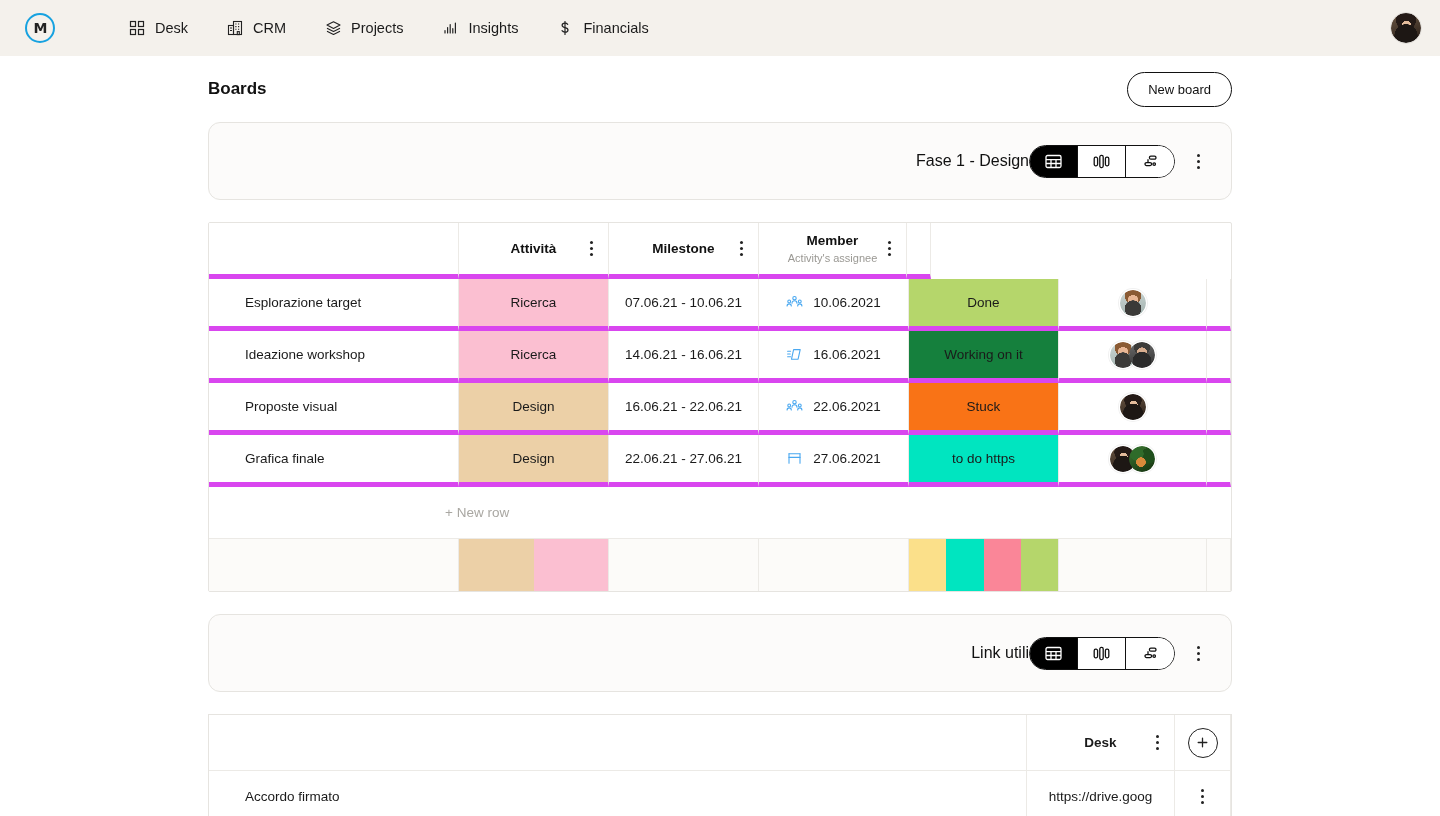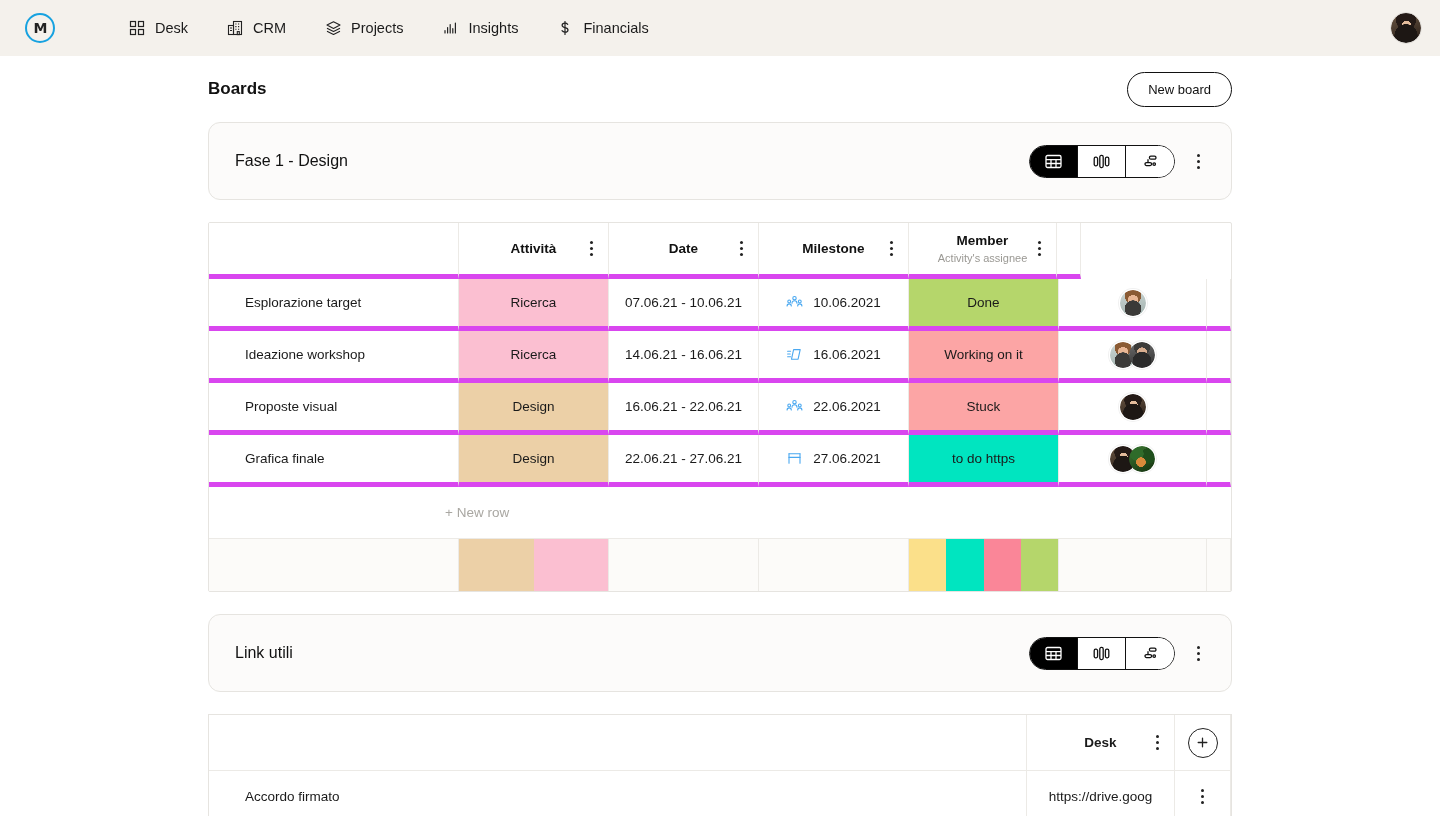--- a/index.html
+++ b/index.html
@@ -80,21 +80,21 @@
     padding:9px 20px; cursor:pointer;
     font-family:"Liberation Sans", sans-serif;
   }
 
   .board-card{
     margin:0 auto; width:1024px;
     background:#fcfbfa;
     border:1px solid #e6e4e0;
     border-radius:12px;
     height:78px;
-    display:flex; align-items:center; justify-content:space-between;
+    display:flex; align-items:center; justify-content:flex-end;
     padding:0 22px 0 26px;
   }
   .board-name{ font-size:16px; color:#111; }
   .board-actions{ display:flex; align-items:center; gap:12px; }
 
   .seg{
     display:flex; align-items:stretch;
     border:1px solid #111;
     border-radius:18px;
     overflow:hidden; height:33px; background:#fff;
@@ -330,30 +330,20 @@
         <div class="th-title">Attività</div>
         <div class="kebab th-kebab">
             <div class="kebab-v">
               <i></i>
               <i></i>
               <i></i>
             </div>
           </div>
       </div>
 
-      <div class="tcell c-date">
-        <div class="th-title">Date</div>
-        <div class="kebab th-kebab">
-            <div class="kebab-v">
-              <i></i>
-              <i></i>
-              <i></i>
-            </div>
-          </div>
-      </div>
 
       <div class="tcell c-mile">
         <div class="th-title">Milestone</div>
         <div class="kebab th-kebab">
             <div class="kebab-v">
               <i></i>
               <i></i>
               <i></i>
             </div>
           </div>
@@ -418,21 +408,21 @@
         <div class="tcell c-mile">
           <span class="mile-ico">
             <svg width="17" height="17" viewBox="0 0 17 17" stroke-width="1.1" stroke-linecap="round" stroke-linejoin="round">
               <path d="M7.6 3.6h6.6l-2.1 9.6H5.5z"></path>
               <path d="M1.6 5.2h3M1.6 8h2.6M1.6 10.8h3"></path>
             </svg>
           </span>
           <span>16.06.2021</span>
         </div>
         <div class="tcell c-stat">
-          <div class="pill-fill" style="background: #fca5a5;">Working on it</div>
+          <div class="pill-fill" style="background: #15803d;">Working on it</div>
         </div>
         <div class="tcell c-memb">
           <div class="avatars">
             <span class="cir">
                 <span class="av av-a"></span>
               </span>
             <span class="cir">
                 <span class="av av-b"></span>
               </span>
           </div>
@@ -453,21 +443,21 @@
                 <path d="M6 9.2c0-1.4 1.1-2.4 2.5-2.4S11 7.8 11 9.2"></path>
               <circle cx="3.2" cy="7.4" r="1.4"></circle>
                 <path d="M1.1 12c0-1.2.9-2.1 2.1-2.1s2.1.9 2.1 2.1"></path>
               <circle cx="13.8" cy="7.4" r="1.4"></circle>
                 <path d="M11.7 12c0-1.2.9-2.1 2.1-2.1s2.1.9 2.1 2.1"></path>
             </svg>
           </span>
           <span>22.06.2021</span>
         </div>
         <div class="tcell c-stat">
-          <div class="pill-fill" style="background: #fca5a5;">Stuck</div>
+          <div class="pill-fill" style="background: #f97316;">Stuck</div>
         </div>
         <div class="tcell c-memb">
           <div class="avatars">
             <span class="cir">
                 <span class="av av-c"></span>
               </span>
           </div>
         </div>
         <div class="tcell c-end"></div>
       </div>

